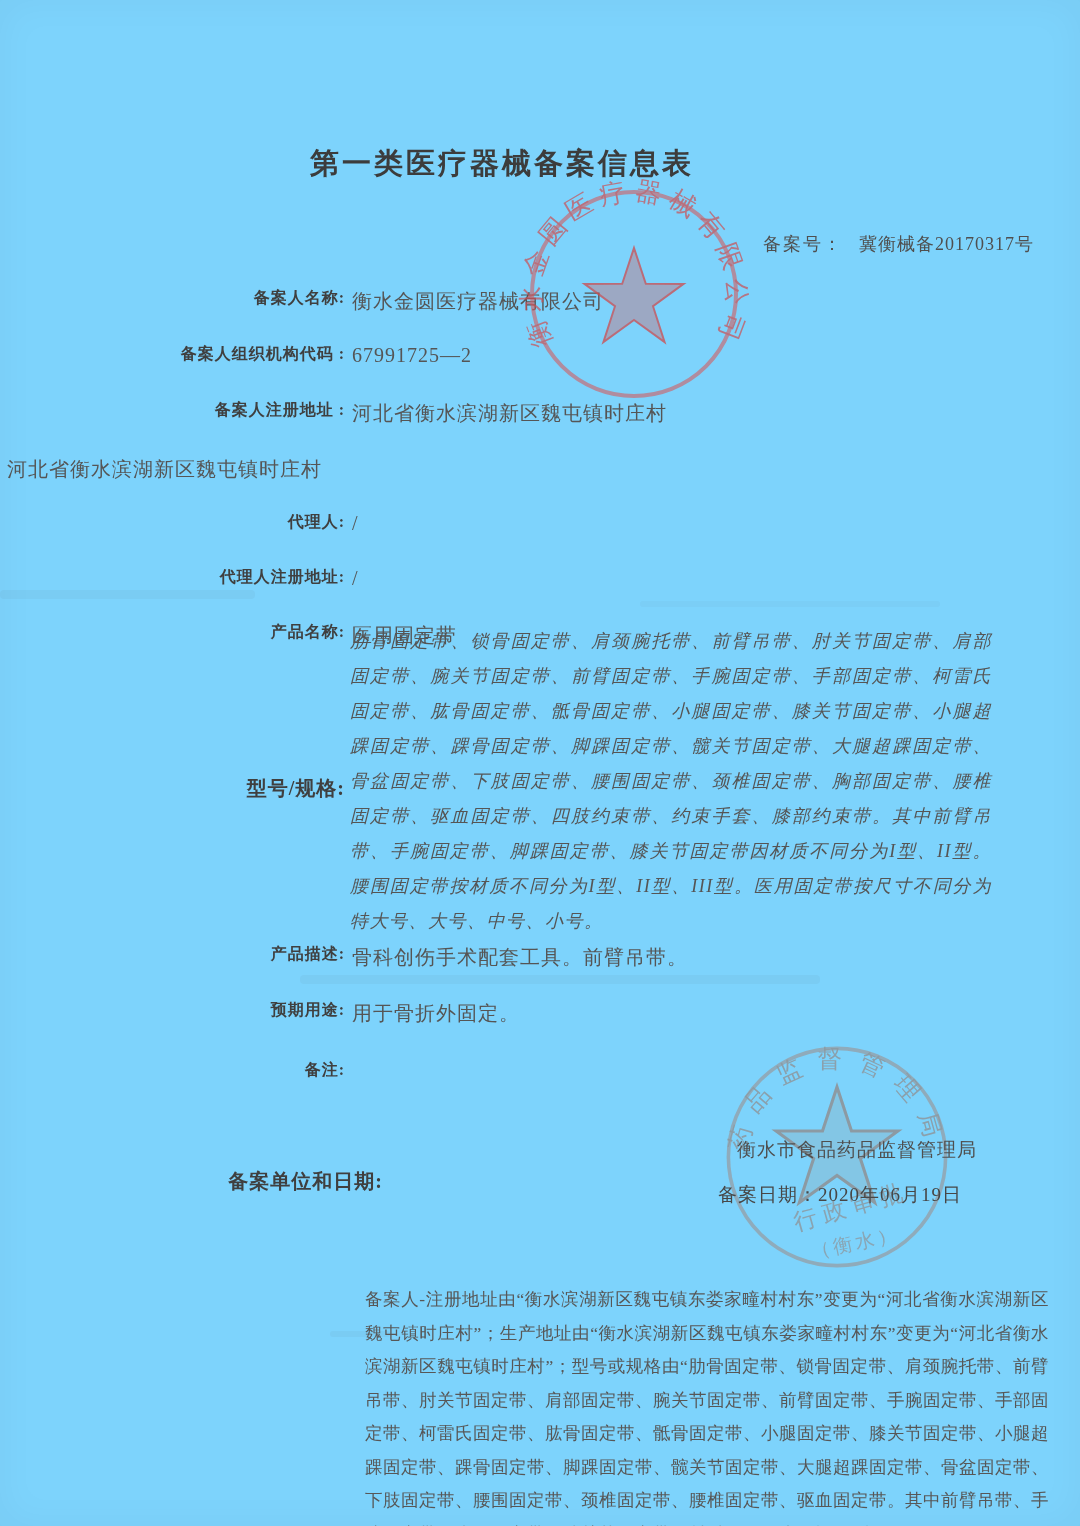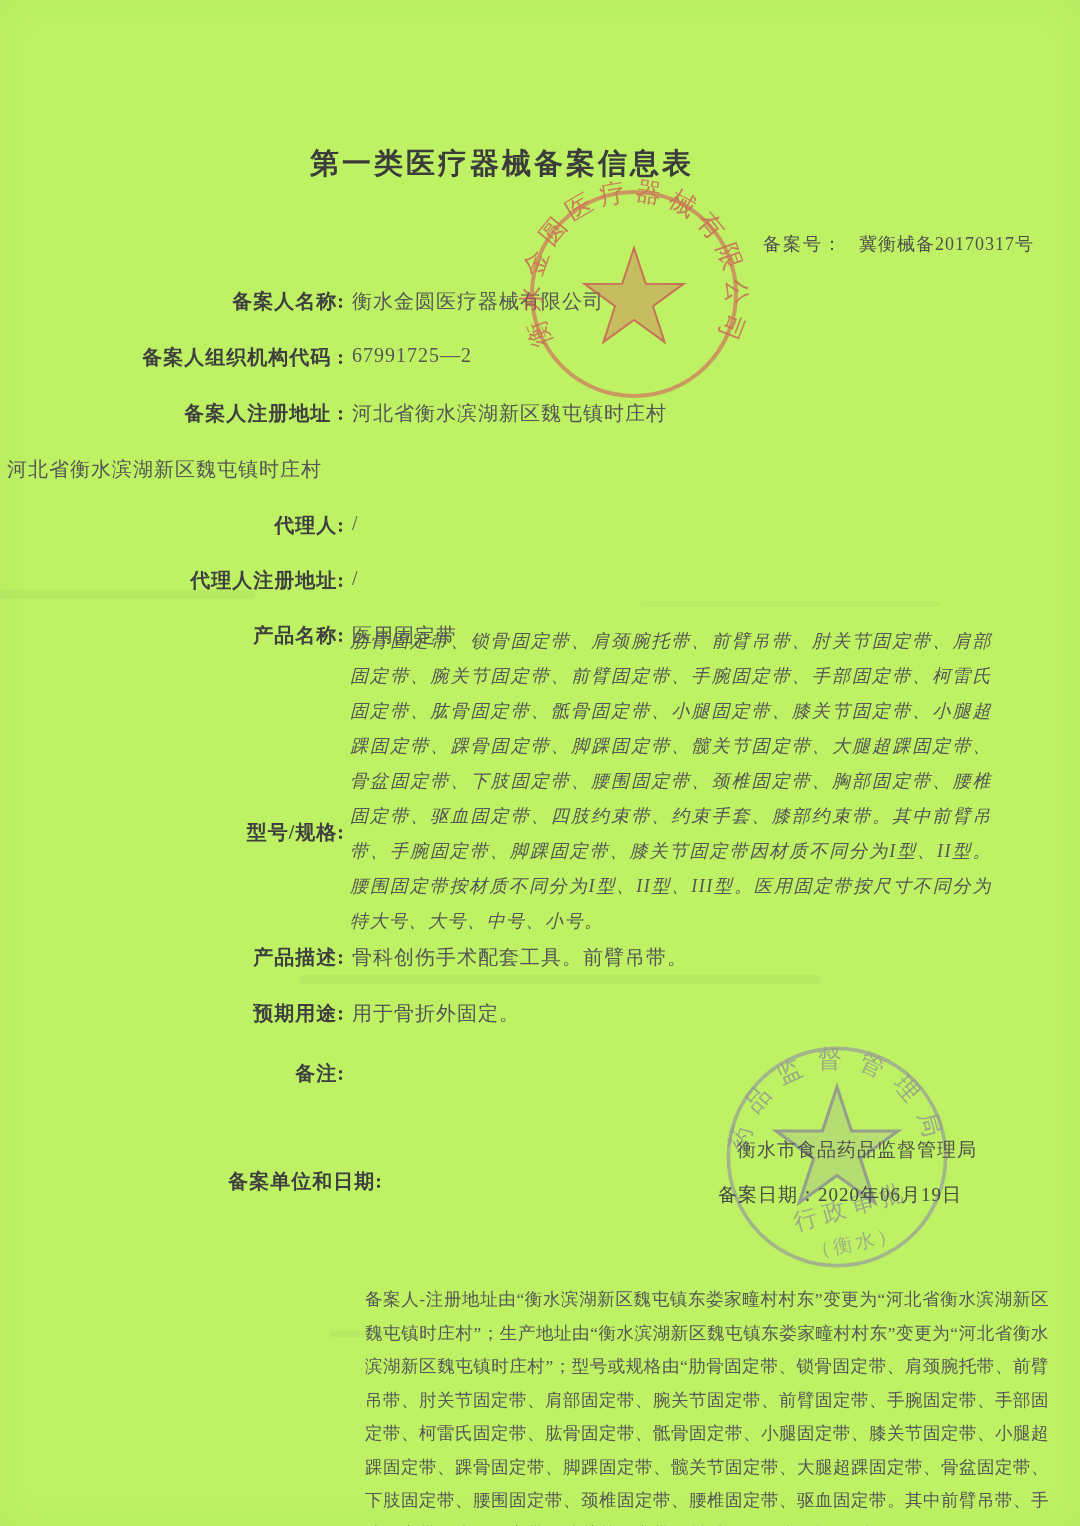--- a/index.html
+++ b/index.html
@@ -1,42 +1,42 @@
 <!DOCTYPE html>
 <html><head>
 <meta charset="utf-8">
 <style>
   html,body{margin:0;padding:0;background:#e8e8e8;}
   .sheet{
     position:relative; width:1080px; height:1526px; overflow:hidden;
-    background:#bef264; margin:0 auto;
+    background:#7dd3fc; margin:0 auto;
     font-family:"Liberation Serif","DejaVu Serif",serif;
     color:#4a4a4a;
     box-shadow: inset 0 0 40px rgba(0,0,0,0.04);
   }
   .title{
     position:absolute; top:144px; left:-38px; width:1080px;
     text-align:center; font-size:29px; font-weight:bold; color:#3c3c3c;
     letter-spacing:3px;
   }
   .filing-no{
     position:absolute; top:232px; left:763px; font-size:18px; color:#4f4f4f;
     display:flex;
   }
   .filing-no .fn-label{letter-spacing:2px;}
   .filing-no .fn-value{margin-left:16px; letter-spacing:1px;}
   .row{position:absolute; left:0; width:1060px; display:flex; align-items:flex-start;}
   .lbl{
     width:345px; flex:0 0 345px; text-align:right; font-weight:bold;
-    font-size:20px; color:#3f3f3f; letter-spacing:1px;
+    font-size:16px; color:#3f3f3f; letter-spacing:1px;
   }
   .val{margin-left:7px; font-size:20px; color:#555; letter-spacing:1px;}
   .model-label{
     position:absolute; top:775px; left:0; width:345px; text-align:right;
-    font-weight:bold; font-size:20px; color:#3f3f3f; letter-spacing:1px;margin-top:44px;
+    font-weight:bold; font-size:20px; color:#3f3f3f; letter-spacing:1px;
   }
   .model-value{
     position:absolute; top:624px; left:350px; width:642px;
     font-size:18px; line-height:35px; color:#555; letter-spacing:1.5px;
     text-align:justify; text-justify:inter-character;font-style:italic;
   }
   .unit-label{
     position:absolute; top:1168px; left:0; width:383px; text-align:right;
     font-weight:bold; font-size:20px; color:#3f3f3f; letter-spacing:1px;
   }

